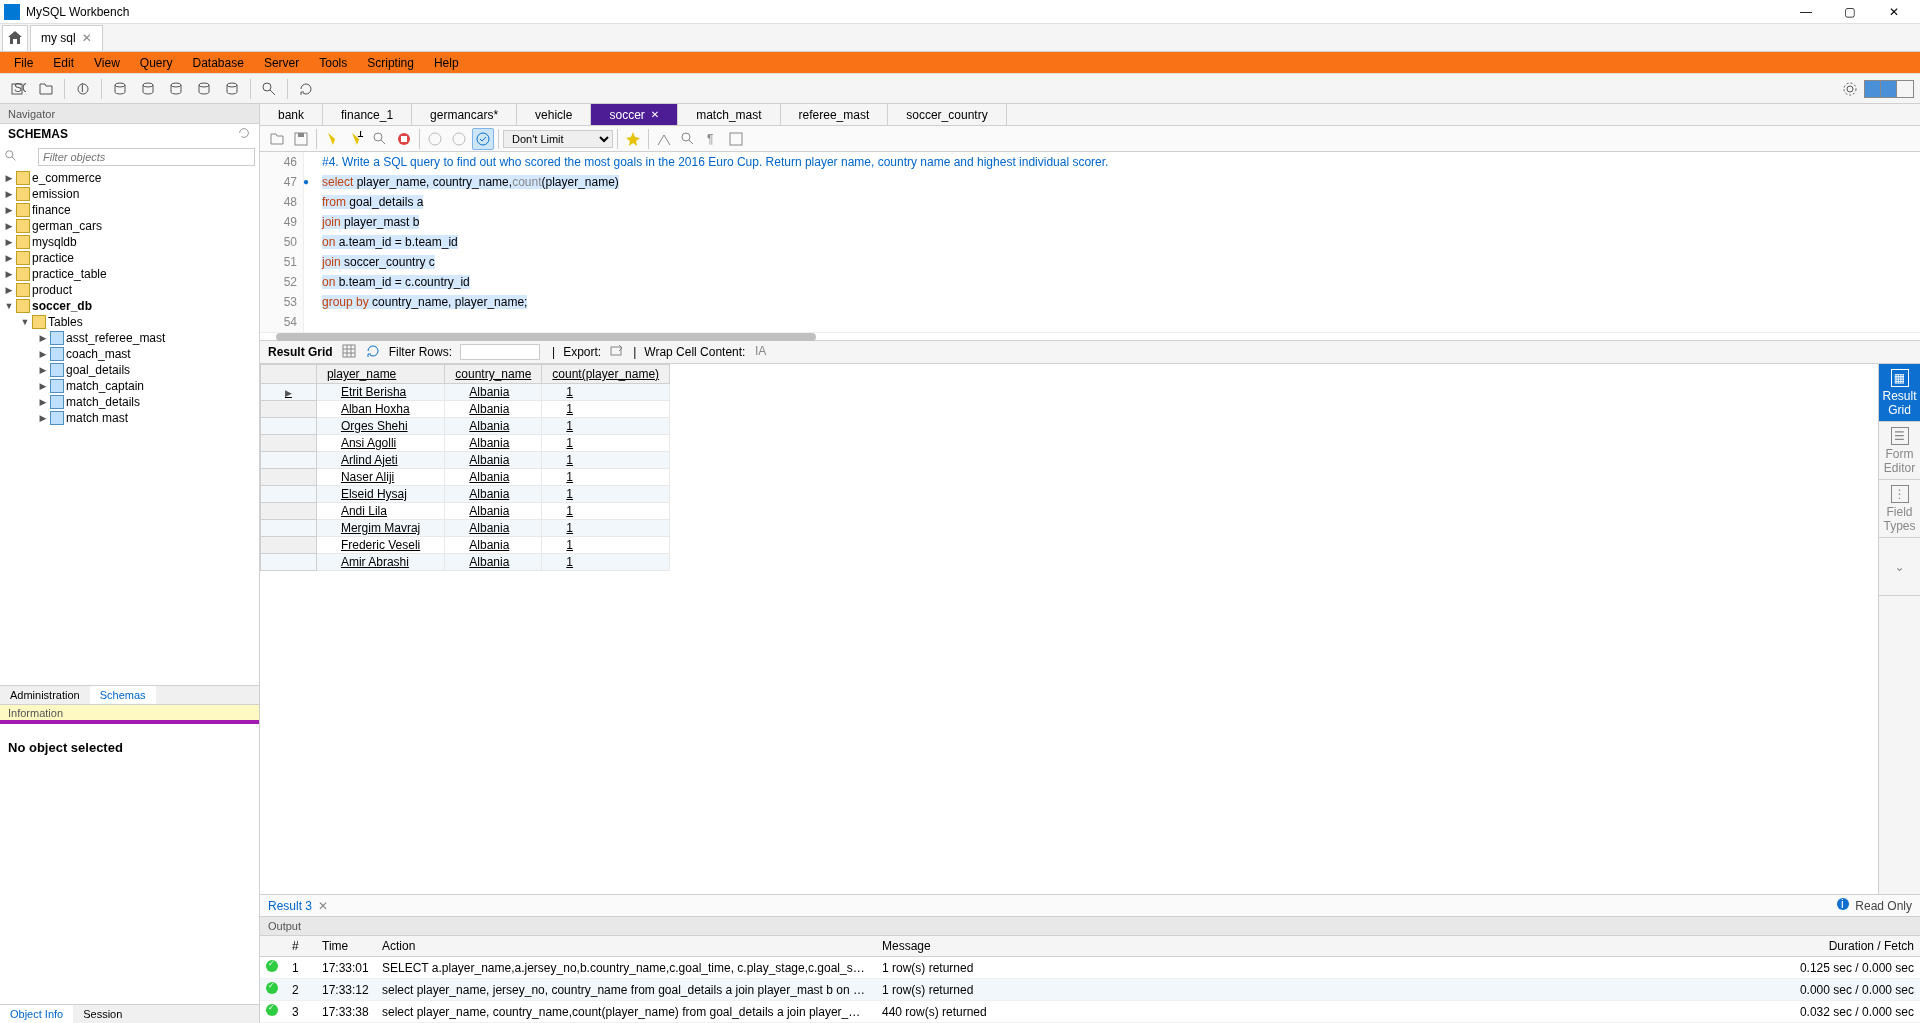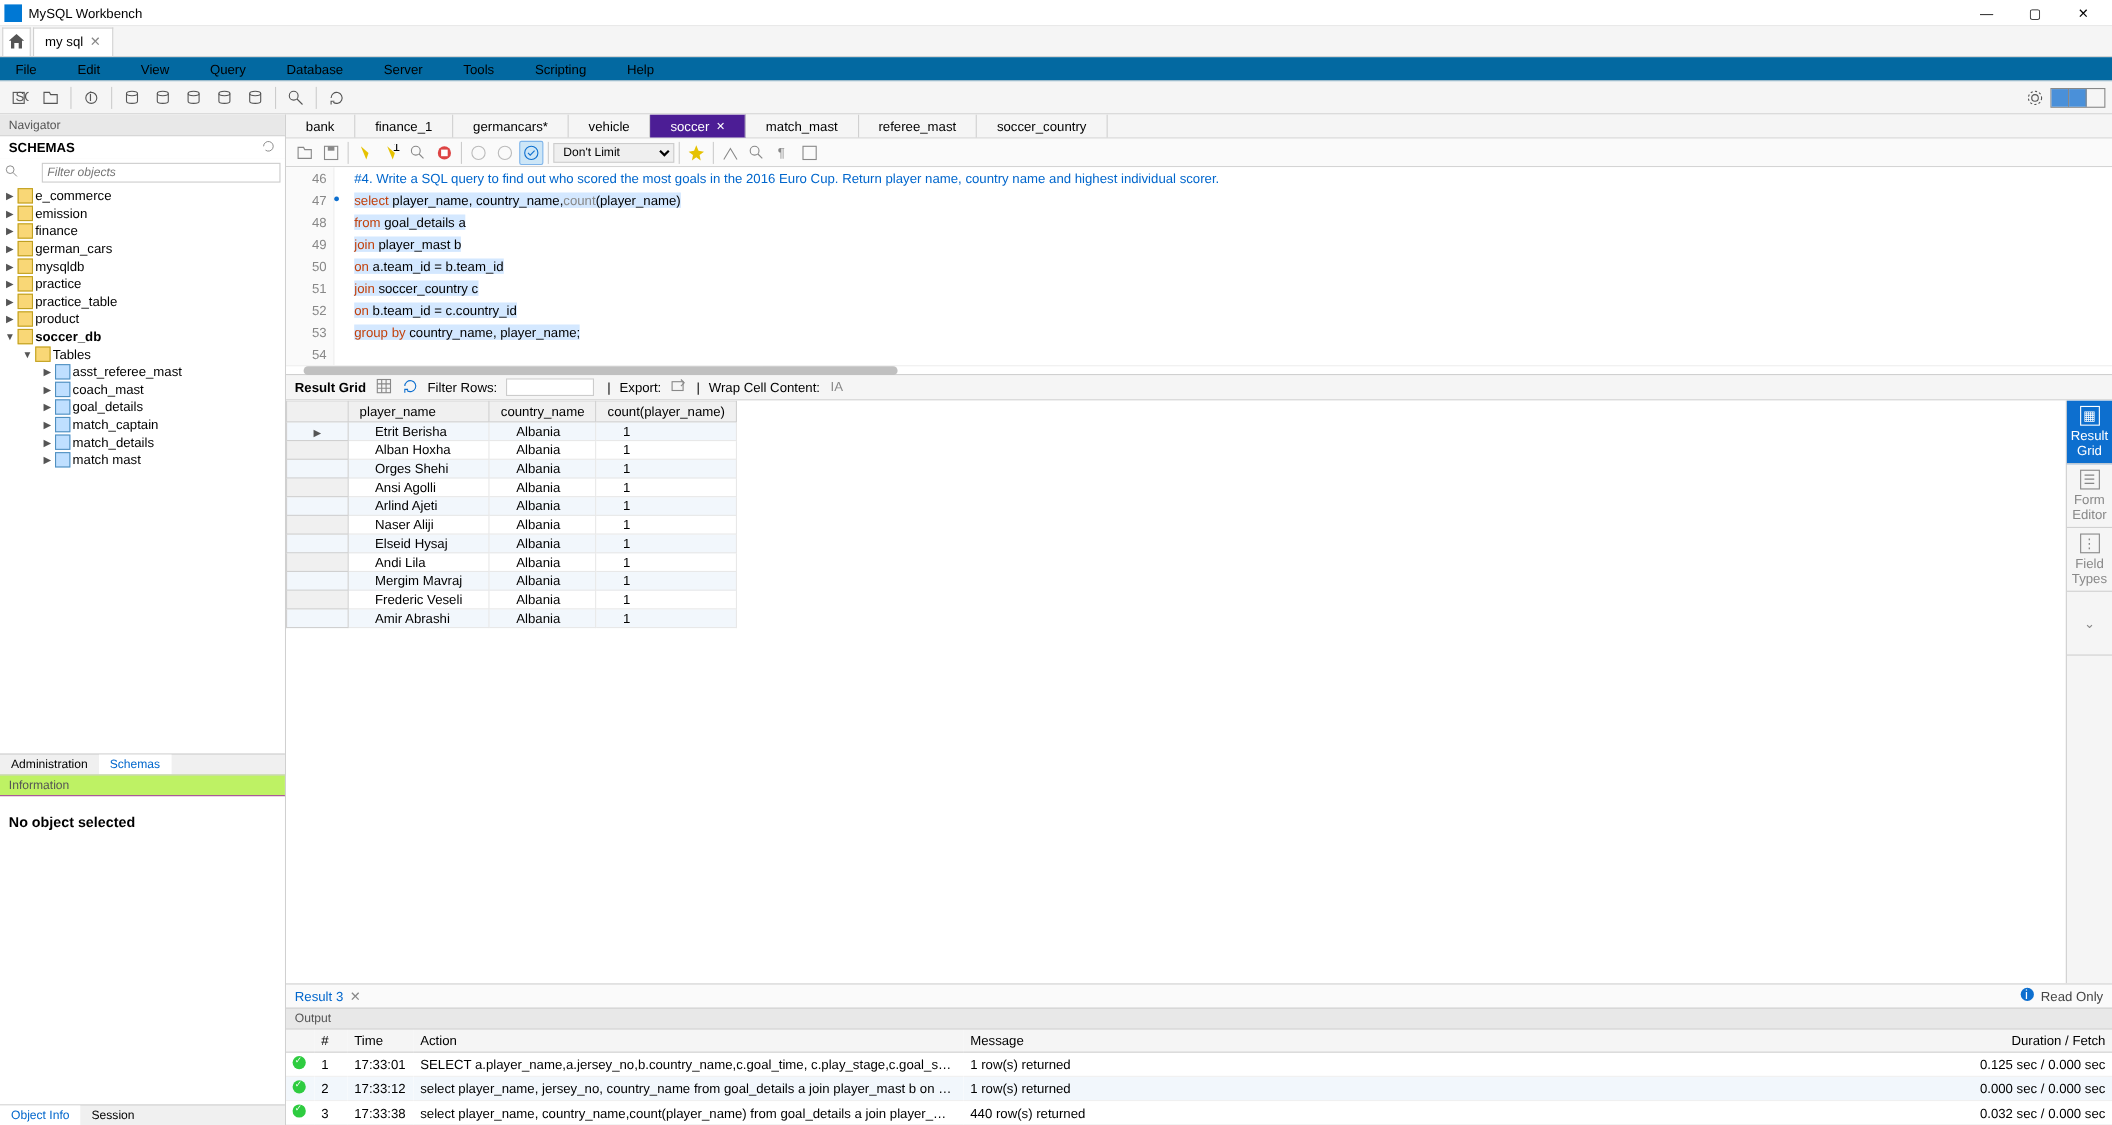--- a/index.html
+++ b/index.html
@@ -13,21 +13,21 @@
 .titlebar-controls { display: flex; gap: 0; }
 .titlebar-btn { width: 44px; height: 24px; display: flex; align-items: center; justify-content: center; cursor: pointer; }
 
 
 .conntabs { height: 28px; background: #f5f5f5; display: flex; align-items: center; border-bottom: 1px solid #d0d0d0; padding-left: 2px; }
 .home-btn { width: 26px; height: 26px; display: flex; align-items: center; justify-content: center; background: #fff; border: 1px solid #d0d0d0; border-bottom: none; margin-right: 2px; }
 .conntab { height: 26px; padding: 0 10px; background: #fff; border: 1px solid #d0d0d0; border-bottom: none; display: flex; align-items: center; gap: 6px; font-size: 12px; }
 .conntab .close-x { color: #888; cursor: pointer; }
 
 
-.menubar { height: 22px; background: #0369a1; display: flex; align-items: stretch; border-bottom: 1px solid #e0e0e0; padding-left: 4px; gap: 17px; }
+.menubar { height: 22px; background: #f97316; display: flex; align-items: stretch; border-bottom: 1px solid #e0e0e0; padding-left: 4px; }
 .menuitem { padding: 0 10px; display: flex; align-items: center; cursor: pointer; }
 
 
 .toolbar { height: 30px; background: #f5f5f5; display: flex; align-items: center; border-bottom: 1px solid #d0d0d0; padding: 0 6px; gap: 4px; }
 .tb-btn { width: 24px; height: 24px; display: flex; align-items: center; justify-content: center; cursor: pointer; border: 1px solid transparent; border-radius: 2px; }
 .tb-sep { width: 1px; height: 20px; background: #ccc; margin: 0 2px; }
 .toolbar-right { margin-left: auto; display: flex; gap: 2px; align-items: center; }
 .layout-toggle { display: flex; border: 1px solid #888; }
 .layout-toggle > div { width: 16px; height: 16px; border-right: 1px solid #888; }
 .layout-toggle > div:last-child { border-right: none; }
@@ -46,21 +46,21 @@
 .tree-item { display: flex; align-items: center; padding: 1px 4px; gap: 2px; cursor: pointer; white-space: nowrap; }
 .tree-arrow { width: 10px; height: 10px; display: inline-flex; align-items: center; justify-content: center; font-size: 9px; color: #555; }
 .tree-icon { width: 14px; height: 14px; display: inline-block; background: #f9d776; border: 1px solid #c0a020; }
 .tree-icon.table { background: #bfdfff; border-color: #5090c0; }
 .tree-label.bold { font-weight: bold; }
 .indent-1 { padding-left: 20px; }
 .indent-2 { padding-left: 38px; }
 .sidebar-tabs { display: flex; border-top: 1px solid #d0d0d0; background: #f0f0f0; }
 .sidebar-tab { padding: 3px 10px; font-size: 11px; cursor: pointer; }
 .sidebar-tab.active { background: #fff; color: #0066cc; }
-.info-header { height: 20px; background: #bef264; padding: 2px 8px; font-size: 11px; color: #555; border-top: 1px solid #d0d0d0; border-bottom: 1px solid #a21caf; display: flex; align-items: center; }
+.info-header { height: 20px; background: #fef9c3; padding: 2px 8px; font-size: 11px; color: #555; border-top: 1px solid #d0d0d0; border-bottom: 4px solid #a21caf; display: flex; align-items: center; }
 .info-panel { height: 280px; background: #fff; padding: 16px 8px; font-weight: bold; font-size: 13px; }
 .sidebar-tabs2 { display: flex; border-top: 1px solid #d0d0d0; background: #f0f0f0; }
 
 
 .editor-area { flex: 1; display: flex; flex-direction: column; overflow: hidden; }
 
 
 .query-tabs { height: 22px; background: #f5f5f5; display: flex; border-bottom: 1px solid #d0d0d0; }
 .qtab { padding: 0 18px; display: flex; align-items: center; cursor: pointer; font-size: 12px; border-right: 1px solid #d0d0d0; gap: 6px; }
 .qtab.active { background: #4c1d95; color: #fff; }
@@ -84,21 +84,21 @@
 .sel { background: #d4e8ff; }
 .cmt { color: #0066cc; }
 .code-scroll { height: 8px; border-top: 1px solid #eee; position: relative; }
 .code-scroll-thumb { position: absolute; left: 16px; top: 0; height: 8px; width: 540px; background: #c0c0c0; border-radius: 4px; }
 
 
 .result-toolbar { height: 24px; background: #f5f5f5; border-top: 1px solid #d0d0d0; border-bottom: 1px solid #d0d0d0; display: flex; align-items: center; padding: 0 8px; gap: 8px; font-size: 11px; }
 .result-toolbar .lbl { font-weight: bold; }
 .filter-rows-input { border: 1px solid #ccc; width: 80px; height: 16px; }
 .result-wrap { flex: 1; display: flex; overflow: hidden; min-height: 0; }
-.result-grid { flex: 1; overflow: auto; background: #fff; }
+.result-grid { flex: 1; overflow: auto; background: #fff; text-decoration: underline; }
 .rg-table { border-collapse: collapse; font-size: 11px; }
 .rg-table th { background: #f0f0f0; border: 1px solid #d0d0d0; padding: 2px 10px; font-weight: normal; text-align: left; }
 .rg-table td { border: 1px solid #e8e8e8; padding: 1px 24px; }
 .rg-table tr:nth-child(odd) td { background: #f2f7fc; }
 .rg-table .rowhead { width: 18px; background: #f0f0f0; border: 1px solid #d0d0d0; }
 .rg-table tr.current .rowhead::before { content: "▶"; font-size: 9px; color: #555; }
 .side-panel { width: 42px; background: #f5f5f5; border-left: 1px solid #d0d0d0; display: flex; flex-direction: column; font-size: 9px; text-align: center; }
 .side-panel-item { height: 58px; border-bottom: 1px solid #d0d0d0; display: flex; flex-direction: column; align-items: center; justify-content: center; gap: 2px; cursor: pointer; color: #888; }
 .side-panel-item.active { background: #0d6fcf; color: #fff; }
 .side-panel-icon { width: 18px; height: 18px; border: 1px solid currentColor; display: flex; align-items: center; justify-content: center; }

